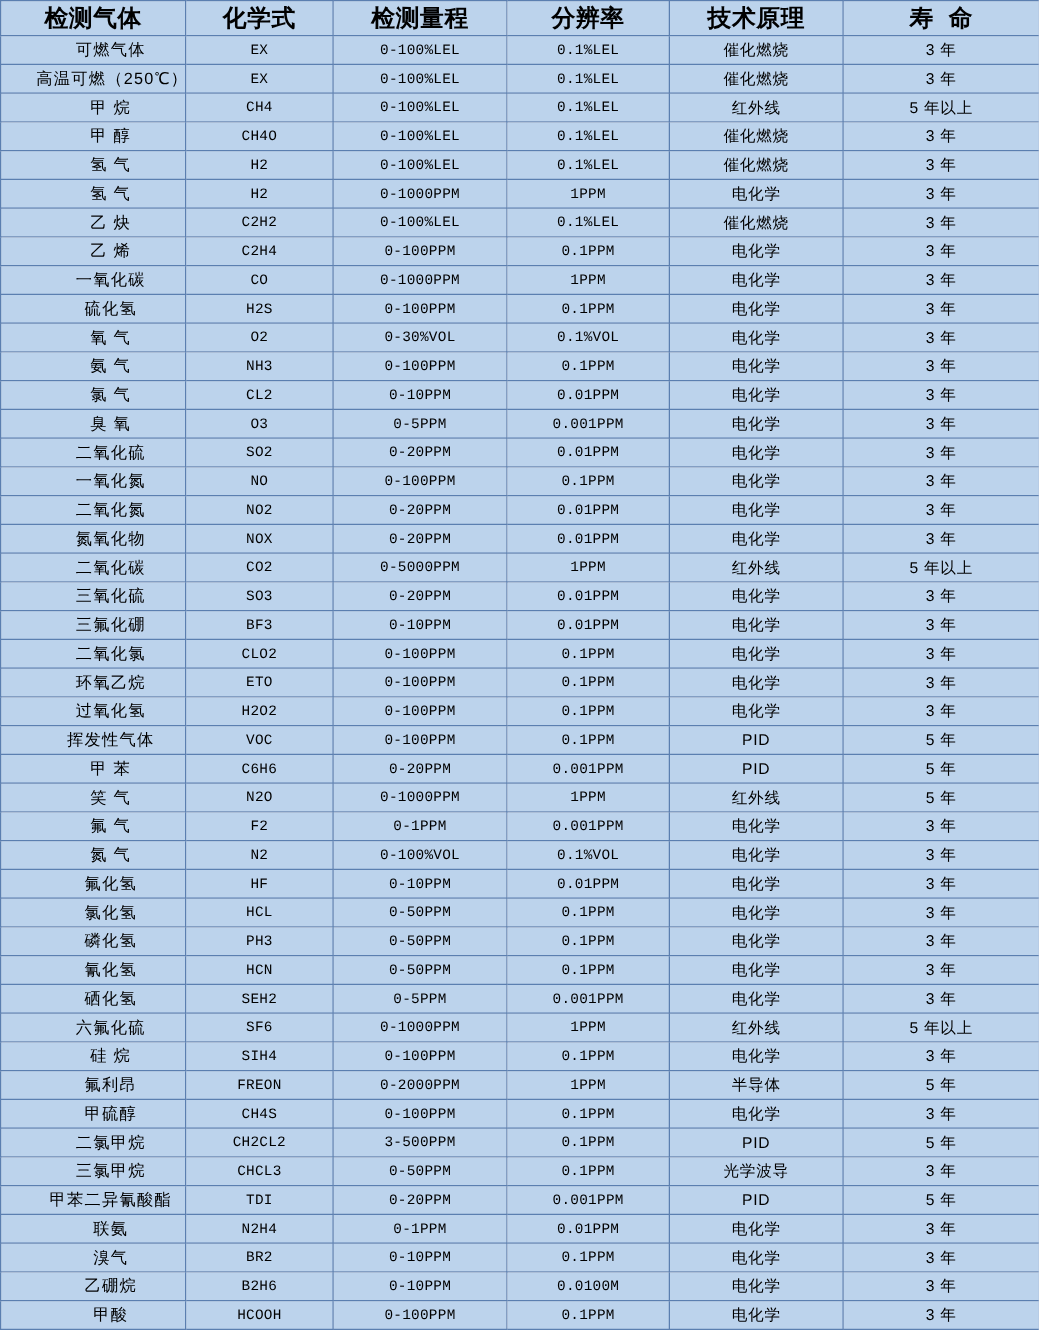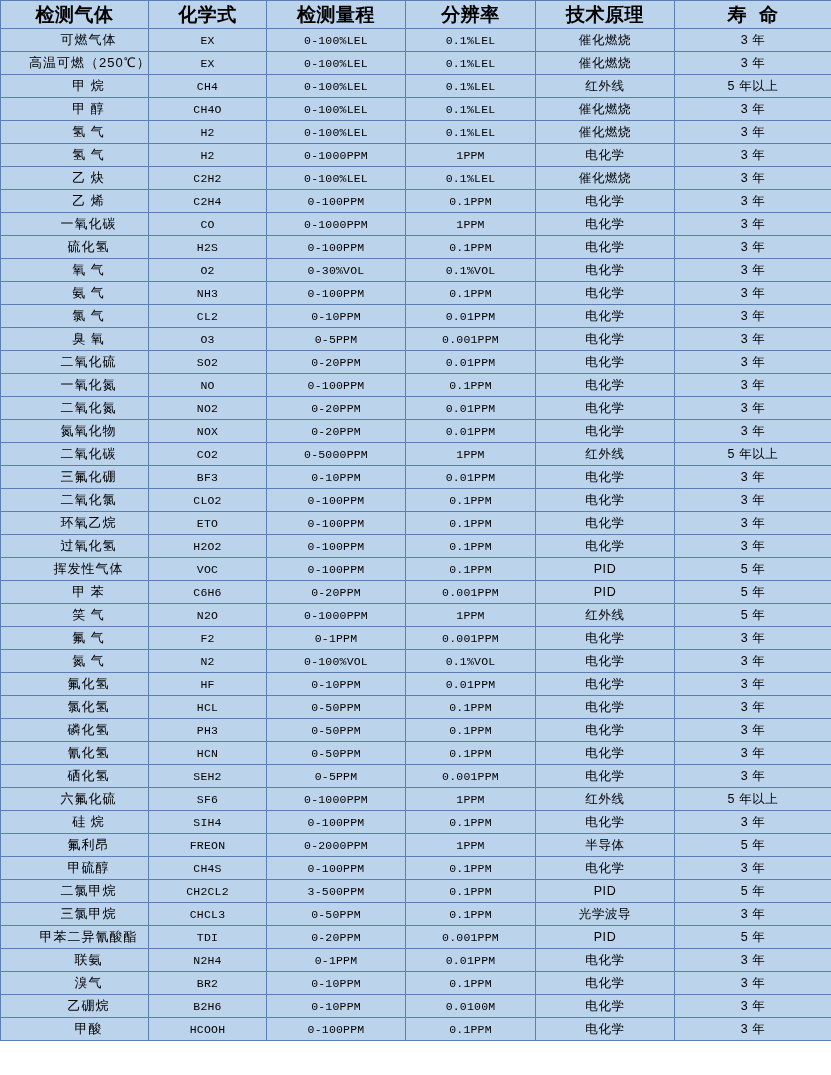--- a/index.html
+++ b/index.html
@@ -238,20 +238,28 @@
         </tr>
         <tr>
           <td class="name">二氧化碳</td>
           <td class="formula">CO2</td>
           <td class="range">0-5000PPM</td>
           <td class="res">1PPM</td>
           <td class="tech">红外线</td>
           <td class="life">5 年以上</td>
         </tr>
         <tr>
+          <td class="name">三氧化硫</td>
+          <td class="formula">SO3</td>
+          <td class="range">0-20PPM</td>
+          <td class="res">0.01PPM</td>
+          <td class="tech">电化学</td>
+          <td class="life">3 年</td>
+        </tr>
+        <tr>
           <td class="name">三氟化硼</td>
           <td class="formula">BF3</td>
           <td class="range">0-10PPM</td>
           <td class="res">0.01PPM</td>
           <td class="tech">电化学</td>
           <td class="life">3 年</td>
         </tr>
         <tr>
           <td class="name">二氧化氯</td>
           <td class="formula">CLO2</td>

